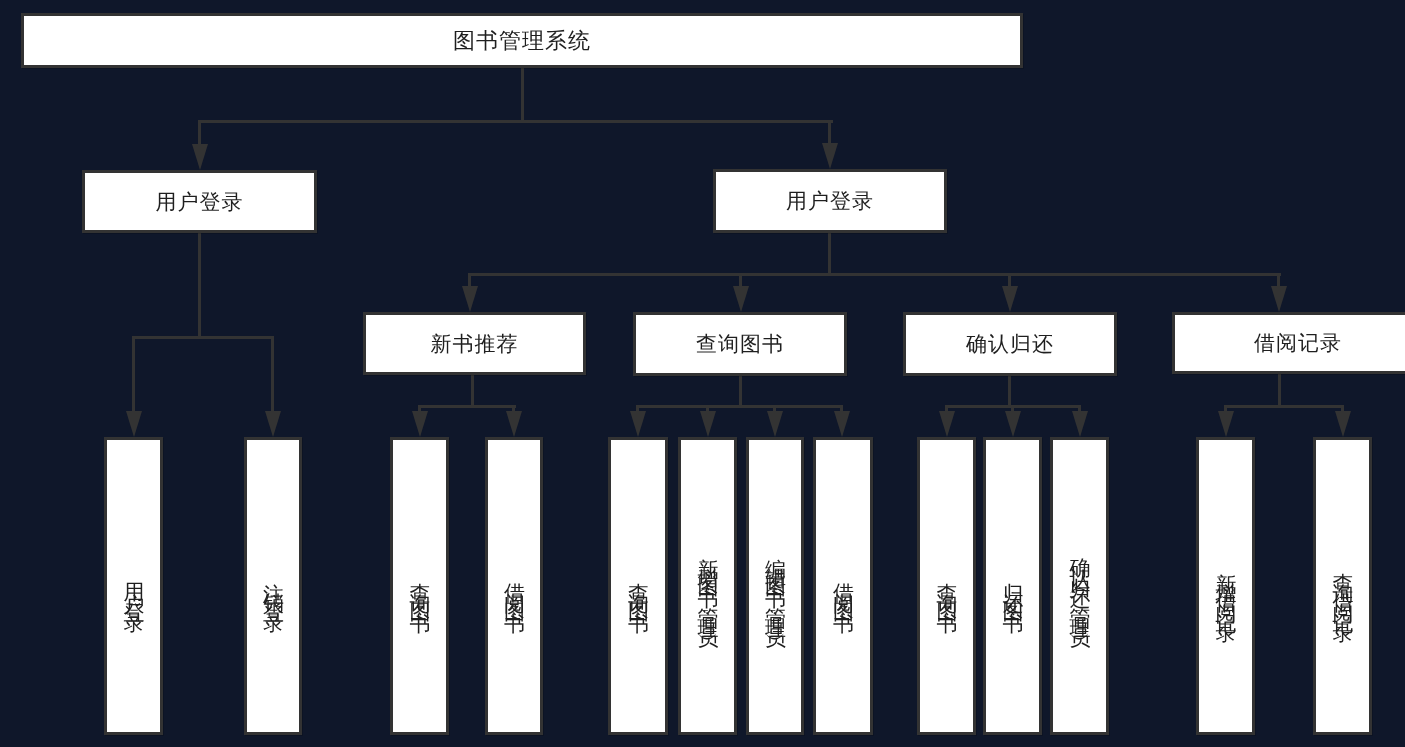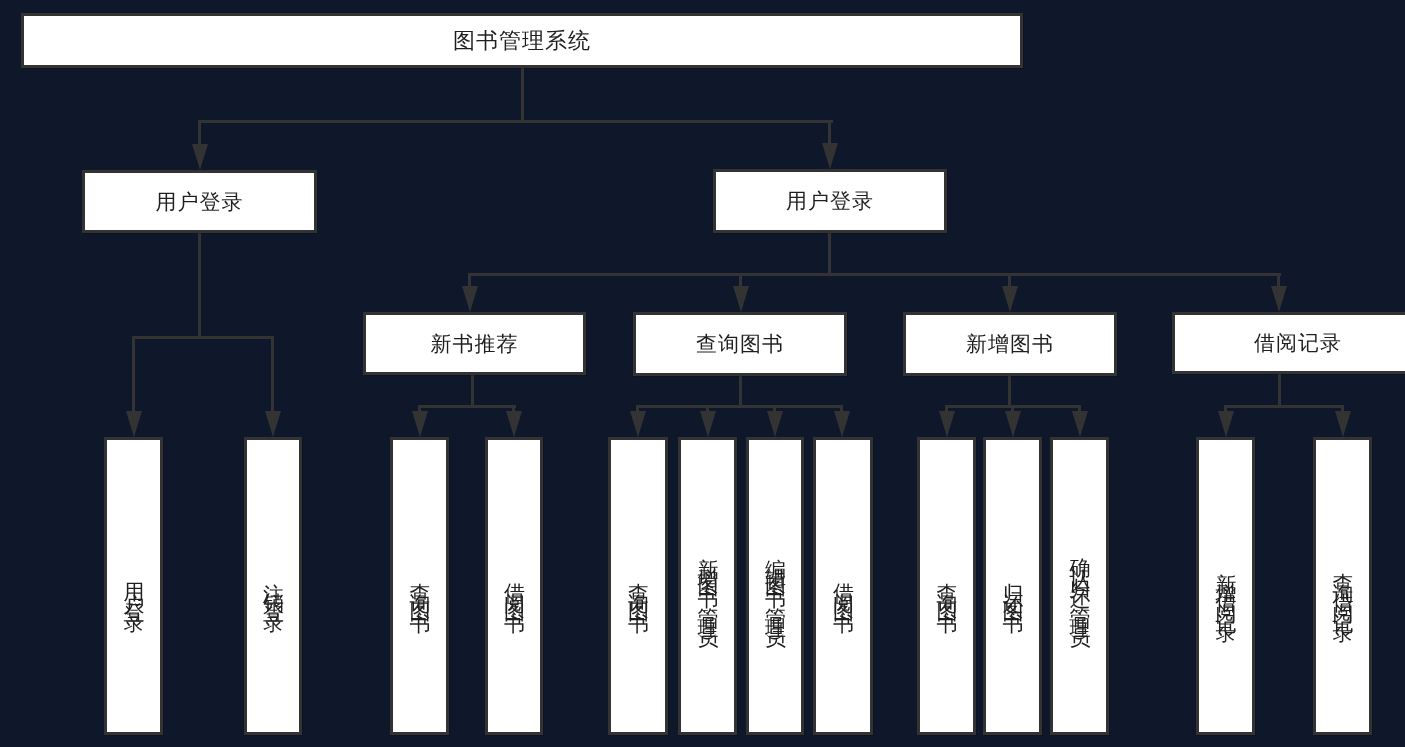--- a/index.html
+++ b/index.html
@@ -113,21 +113,21 @@
     <span>用户登录</span>
   </div>
 
   <div class="node" style="left:363px;top:312px;width:223px;height:63px">
     <span>新书推荐</span>
   </div>
   <div class="node" style="left:633px;top:312px;width:214px;height:64px">
     <span>查询图书</span>
   </div>
   <div class="node" style="left:903px;top:312px;width:214px;height:64px">
-    <span>新增图书</span>
+    <span>确认归还</span>
   </div>
   <div class="node" style="left:1172px;top:312px;width:252px;height:62px">
     <span>借阅记录</span>
   </div>
 
   <div class="leaf" style="left:104px;width:59px">
     <span class="vtext">用户登录</span>
   </div>
   <div class="leaf" style="left:244px;width:58px">
     <span class="vtext">注销登录</span>

